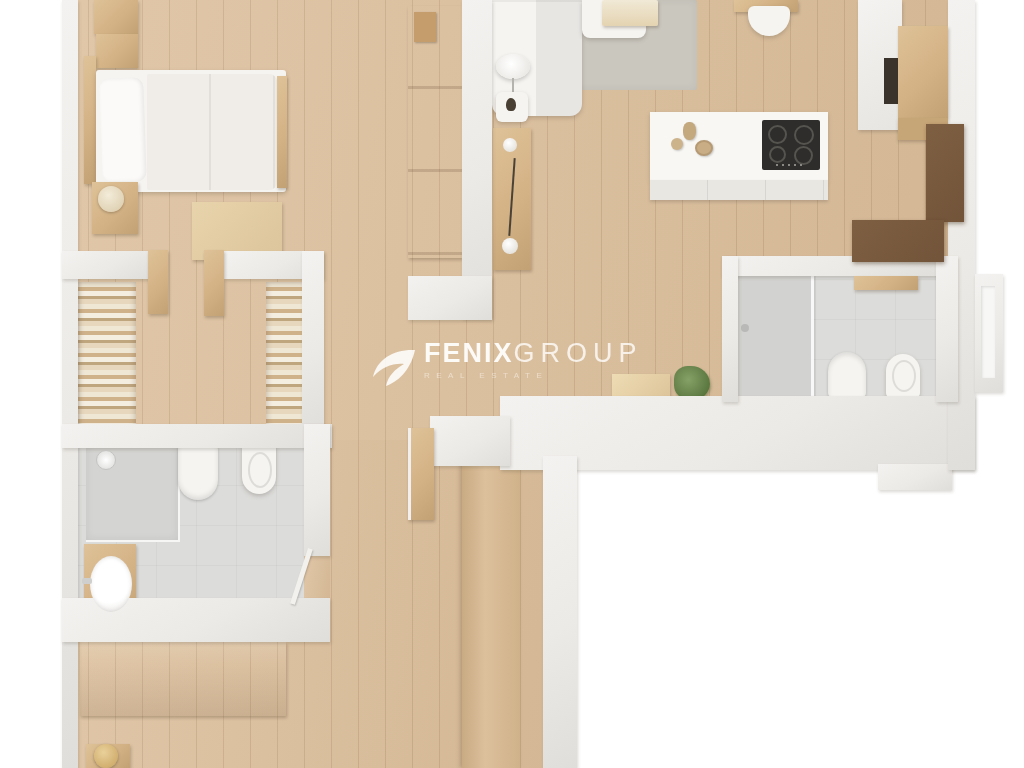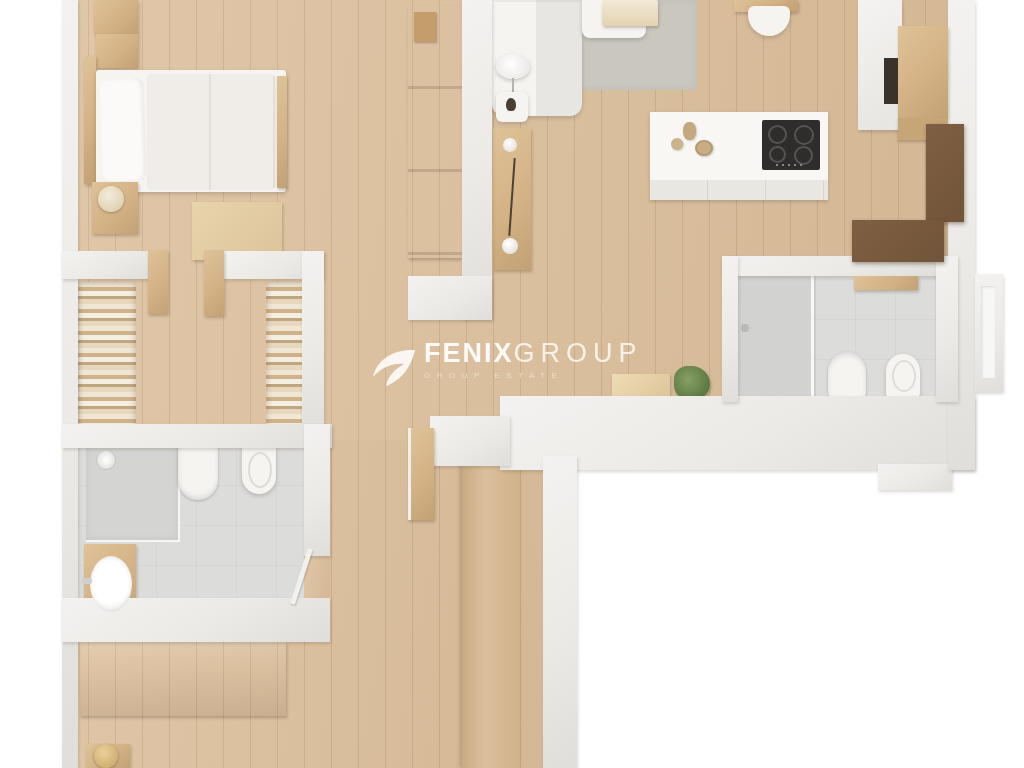--- a/index.html
+++ b/index.html
@@ -147,17 +147,17 @@
   <div class="abs wall" style="left:722px;top:256px;width:222px;height:20px;"></div>
   <div class="abs wall" style="left:722px;top:256px;width:16px;height:146px;"></div>
   <div class="abs wall" style="left:936px;top:256px;width:22px;height:146px;"></div>
 
   <div id="watermark" class="abs" style="left:372px;top:340px;width:310px;height:64px;">
     <svg width="44" height="42" viewBox="0 0 44 42" style="margin-top:8px;">
       <path d="M43 2 C22 1 5 11 1 29 C10 19 21 15 32 16 C23 21 16 28 14 38 C25 34 38 24 43 2 Z" fill="rgba(255,255,255,0.85)"></path>
     </svg>
     <div id="wm-text">
       <div id="wm-line1"><span id="wm-bold">FENIX</span><span id="wm-light">GROUP</span></div>
-      <div id="wm-tagline">GROUP ESTATE</div>
+      <div id="wm-tagline">REAL ESTATE</div>
     </div>
   </div>
 
 </div>
 
 </body></html>

